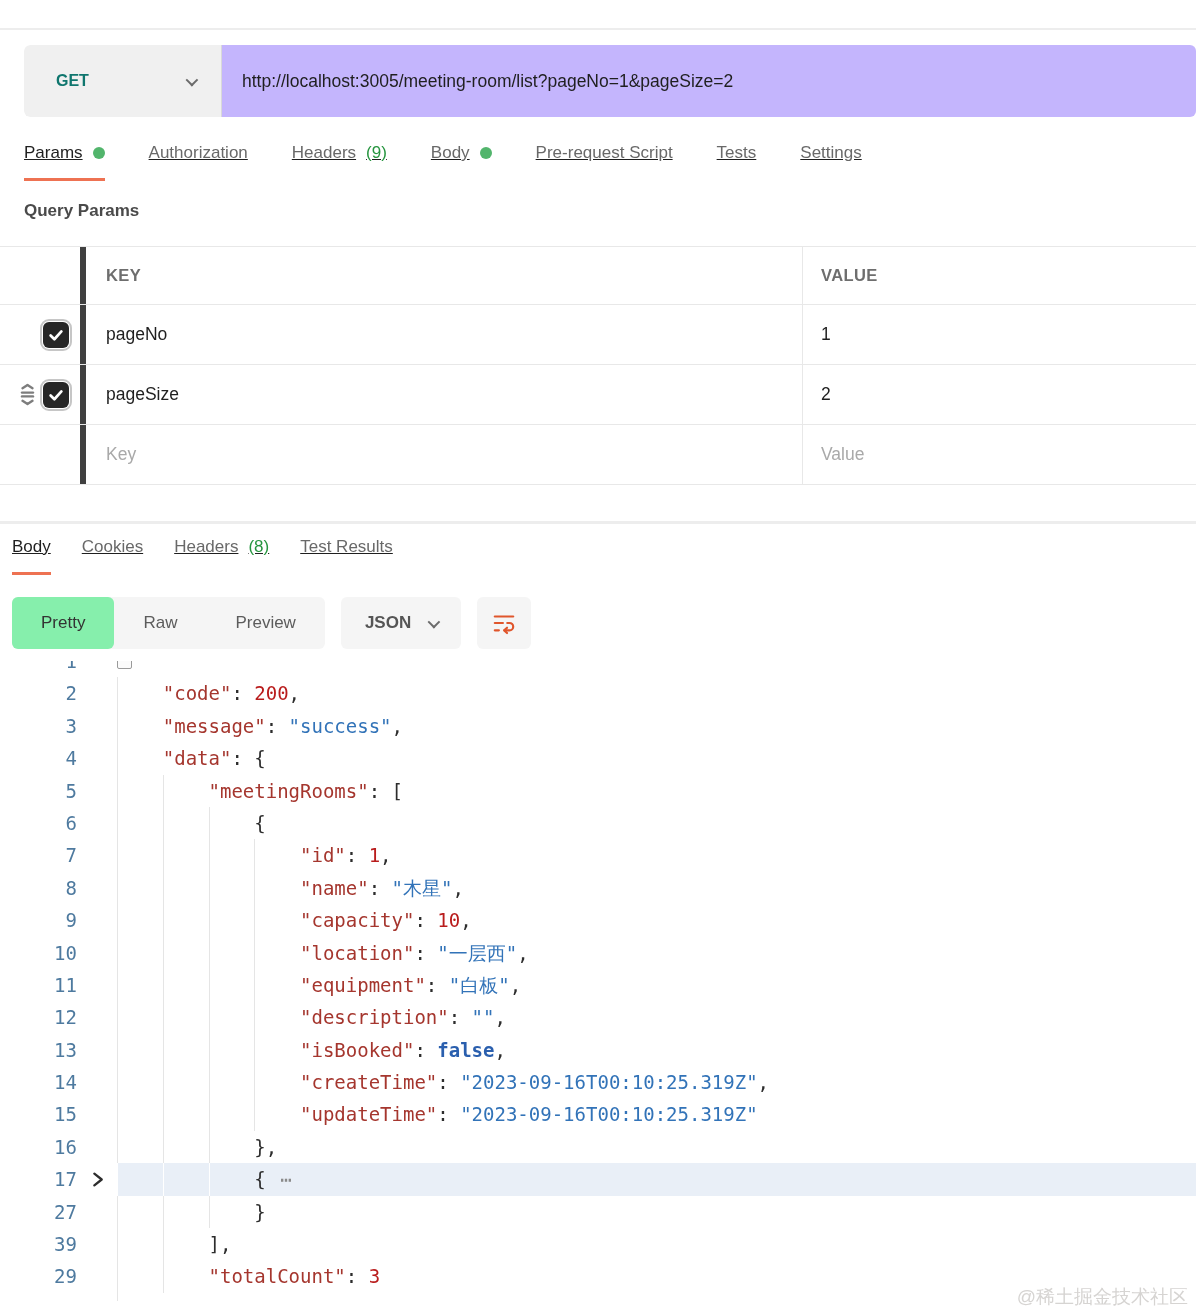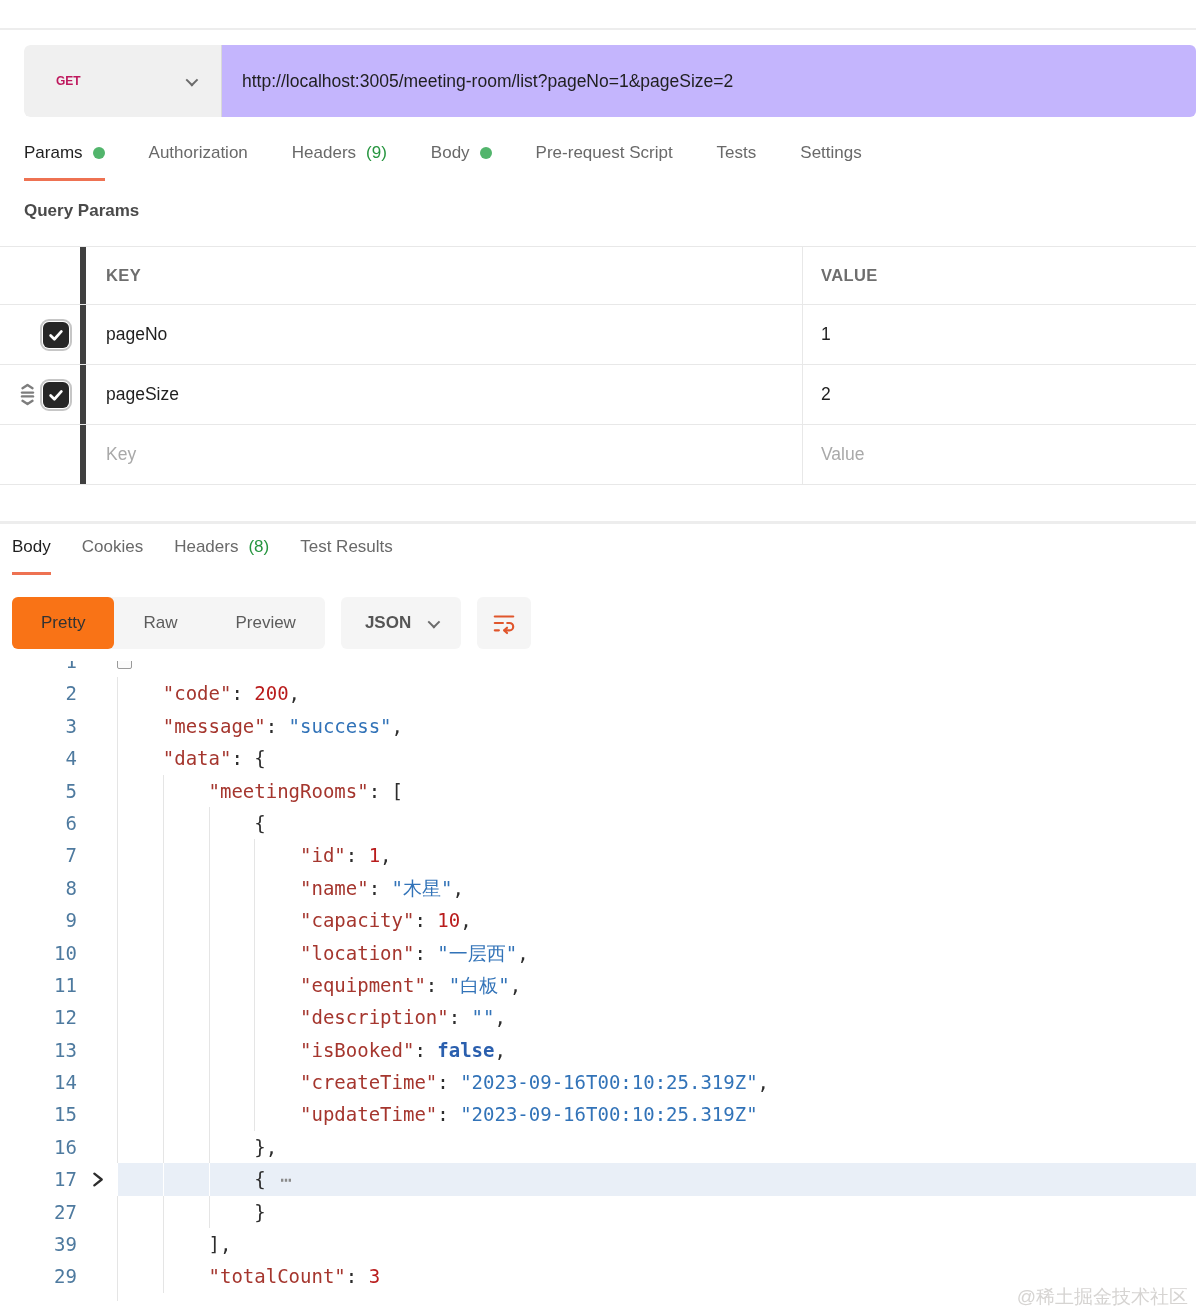--- a/index.html
+++ b/index.html
@@ -10,28 +10,28 @@
   }
   .top-divider { height:2px; background:#ededed; margin-top:28px; }
 
   
   .request-bar { display:flex; margin:15px 0 0 24px; height:72px; border-radius:6px; overflow:hidden; }
   .method-select {
     width:198px; background:#f0f0f0; border-right:1px solid #d9d9d9;
     display:flex; align-items:center; justify-content:space-between;
     padding:0 26px 0 32px; cursor:pointer; border-radius:6px 0 0 6px;
   }
-  .method-label { font-size:12px; font-weight:700; color:#be185d; }
+  .method-label { font-size:16px; font-weight:700; color:#0f766e; }
   .chev { width:9px; height:9px; border-right:2px solid #6b6b6b; border-bottom:2px solid #6b6b6b;
           transform:rotate(45deg) translateY(-2px); }
   .url-input { flex:1; background:#c4b5fd; display:flex; align-items:center; padding-left:20px;
                font-size:17.5px; color:#1f1f1f; }
 
   
-  .tabs { display:flex; align-items:flex-end; }
+  .tabs { display:flex; align-items:flex-end;text-decoration:underline; }
   .req-tabs { margin:26px 0 0 24px; gap:44px; }
   .resp-tabs { margin:13px 0 0 12px; gap:31px; }
   .tab { display:flex; align-items:center; gap:10px; font-size:17px; color:#696969;
          padding-bottom:15px; border-bottom:3px solid transparent; cursor:pointer; white-space:nowrap; }
   .tab.active { color:#1f1f1f; border-bottom-color:#ee7252; }
   .tab .count { color:#26953f; }
   .dot { width:12px; height:12px; border-radius:50%; background:#52b56c; }
 
   .query-params-title { margin:20px 0 0 24px; font-size:17px; font-weight:700; color:#4a4a4a; }
 
@@ -52,21 +52,21 @@
               outline:2px solid #c6c6c6; outline-offset:1.5px; cursor:pointer; flex-shrink:0; }
   .drag-handle { display:flex; align-items:center; cursor:grab; }
 
   .section-divider { height:3px; background:#ededed; margin-top:36px; }
 
   
   .toolbar { display:flex; align-items:center; gap:16px; margin:22px 0 0 12px; }
   .pill-group { display:flex; background:#f5f5f5; border-radius:6px; }
   .seg { height:52px; display:flex; align-items:center; padding:0 29px; font-size:17px;
          color:#5c5c5c; cursor:pointer; border-radius:6px; white-space:nowrap; }
-  .seg.active { background:#f97316; color:#333; }
+  .seg.active { background:#86efac; color:#333; }
   .format-select { height:52px; background:#f5f5f5; border-radius:6px; display:flex; align-items:center;
                    gap:17px; padding:0 24px; font-size:17px; font-weight:700; color:#555; cursor:pointer; }
   .wrap-btn { width:54px; height:52px; background:#f5f5f5; border:none; border-radius:6px;
               display:flex; align-items:center; justify-content:center; cursor:pointer; }
 
   
   .code-area { margin-top:12px; height:640px; overflow:hidden;
                font-family:"DejaVu Sans Mono","Liberation Mono",monospace; font-size:19px; }
   .code-inner { margin-top:-16px; }
   .cline { display:flex; height:32.4px; line-height:32.4px; }

